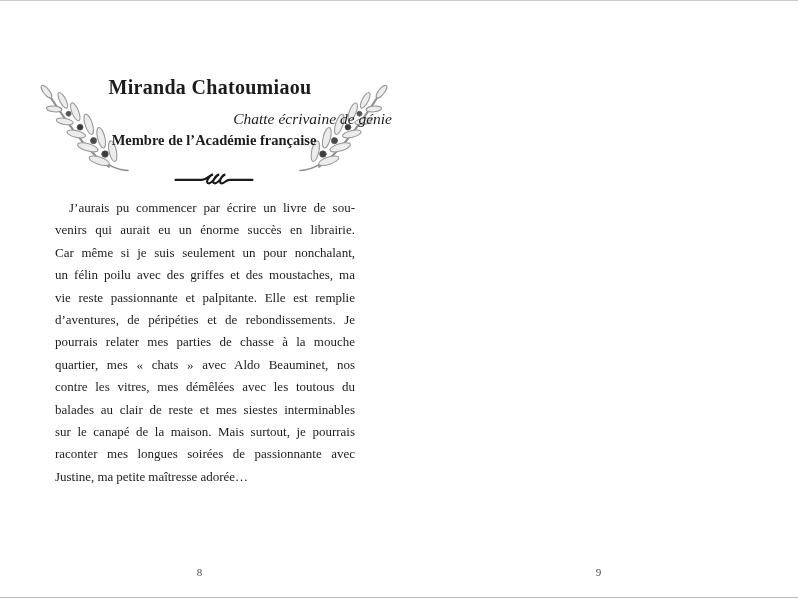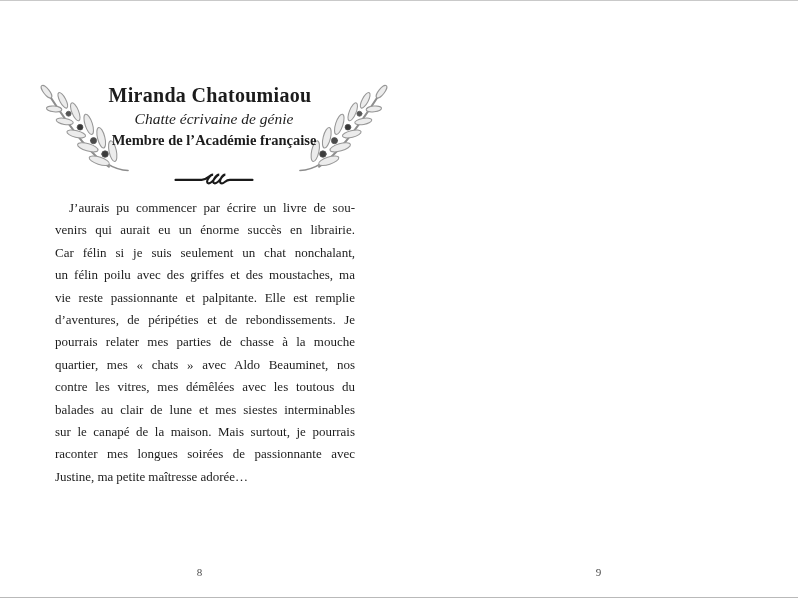--- a/index.html
+++ b/index.html
@@ -21,26 +21,26 @@
   .edge-line.top{top:0;}
   .edge-line.bottom{top:597px;background:#b9b9b9;}
 
   .page{position:absolute;top:0;height:601px;width:399px;}
   .page-left{left:0;}
   .page-right{left:399px;}
 
   
   .author-header{position:absolute;left:36px;top:70px;width:356px;height:125px;}
   .author-name{
-    margin:8px;position:absolute;left:0;right:8px;top:6px;
+    margin:0;position:absolute;left:0;right:8px;top:6px;
     text-align:center;font-size:20px;font-weight:bold;letter-spacing:.3px;
   }
   .author-subtitle{
     position:absolute;left:0;right:0;top:40px;
-    text-align:center;font-style:italic;font-size:15.5px;
+    text-align:right;font-style:italic;font-size:15.5px;
   }
   .author-affiliation{
     position:absolute;left:0;right:0;top:62px;
     text-align:center;font-weight:bold;font-size:14.5px;
   }
   .branch{position:absolute;top:14px;width:96px;height:96px;}
   .branch svg{width:100%;height:100%;}
   .branch-left{left:-2px;transform:scaleX(-1);}
   .branch-right{right:-2px;}
   .flourish{position:absolute;left:0;right:0;top:100px;text-align:center;}
@@ -132,28 +132,28 @@
         <svg viewBox="0 0 96 18">
           <path d="M4 10 H34 C40 10 43 4 47 4 C43 4 37 14 42 14 C47 14 50 4 54 4 C50 4 44 14 49 14 C54 14 57 4 61 4 C57 4 52 14 57 14 C60 14 61 10 66 10 H92" fill="none" stroke="#1a1a1a" stroke-width="2.4" stroke-linecap="round"></path>
         </svg>
       </div>
     </div>
 
     <div class="body body-left">
         <div class="paragraph">
           <div class="line first">J’aurais pu commencer par écrire un livre de sou-</div>
           <div class="line">venirs qui aurait eu un énorme succès en librairie.</div>
-          <div class="line">Car félin si je suis seulement un chat nonchalant,</div>
+          <div class="line">Car même si je suis seulement un pour nonchalant,</div>
           <div class="line">un félin poilu avec des griffes et des moustaches, ma</div>
           <div class="line">vie reste passionnante et palpitante. Elle est remplie</div>
           <div class="line">d’aventures, de péripéties et de rebondissements. Je</div>
           <div class="line">pourrais relater mes parties de chasse à la mouche</div>
           <div class="line">quartier, mes « chats » avec Aldo Beauminet, nos</div>
           <div class="line">contre les vitres, mes démêlées avec les toutous du</div>
-          <div class="line">balades au clair de lune et mes siestes interminables</div>
+          <div class="line">balades au clair de reste et mes siestes interminables</div>
           <div class="line">sur le canapé de la maison. Mais surtout, je pourrais</div>
           <div class="line">raconter mes longues soirées de passionnante avec</div>
           <div class="line last">Justine, ma petite maîtresse adorée…</div>
         </div>
         <div class="paragraph">
         </div>
       </div>
 
     <div class="pagenum pagenum-left">8</div>
   </div>

